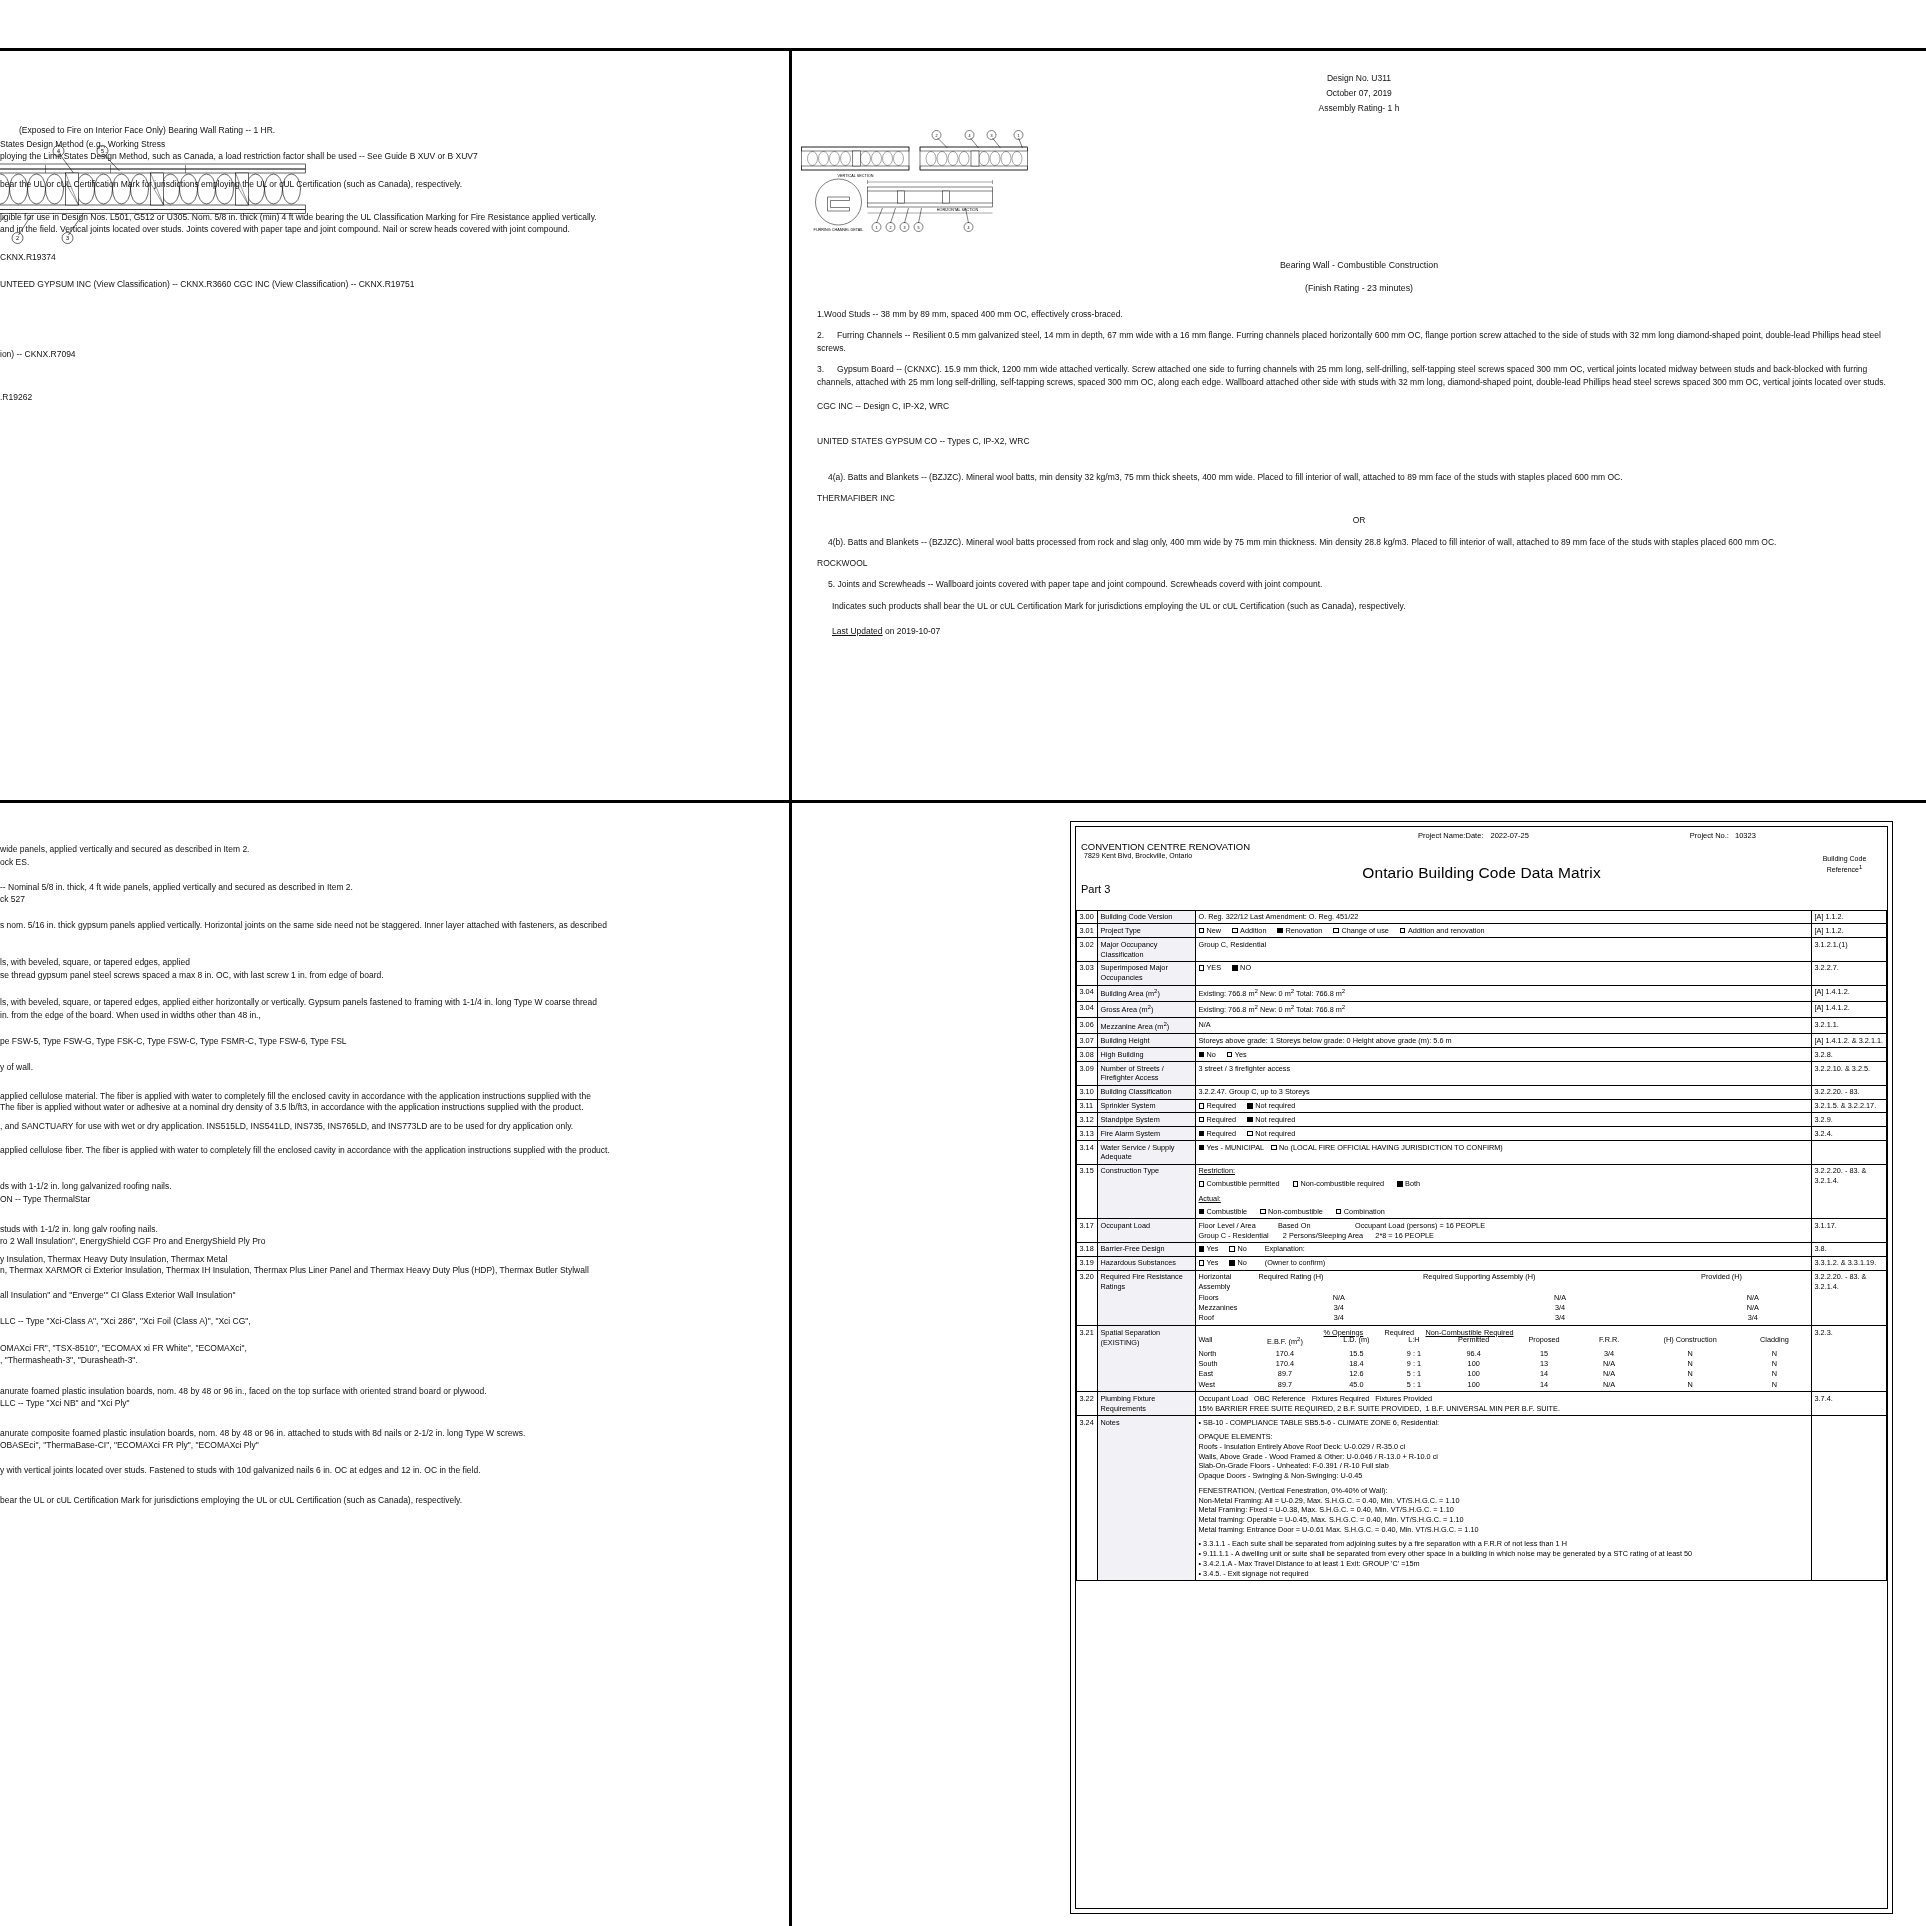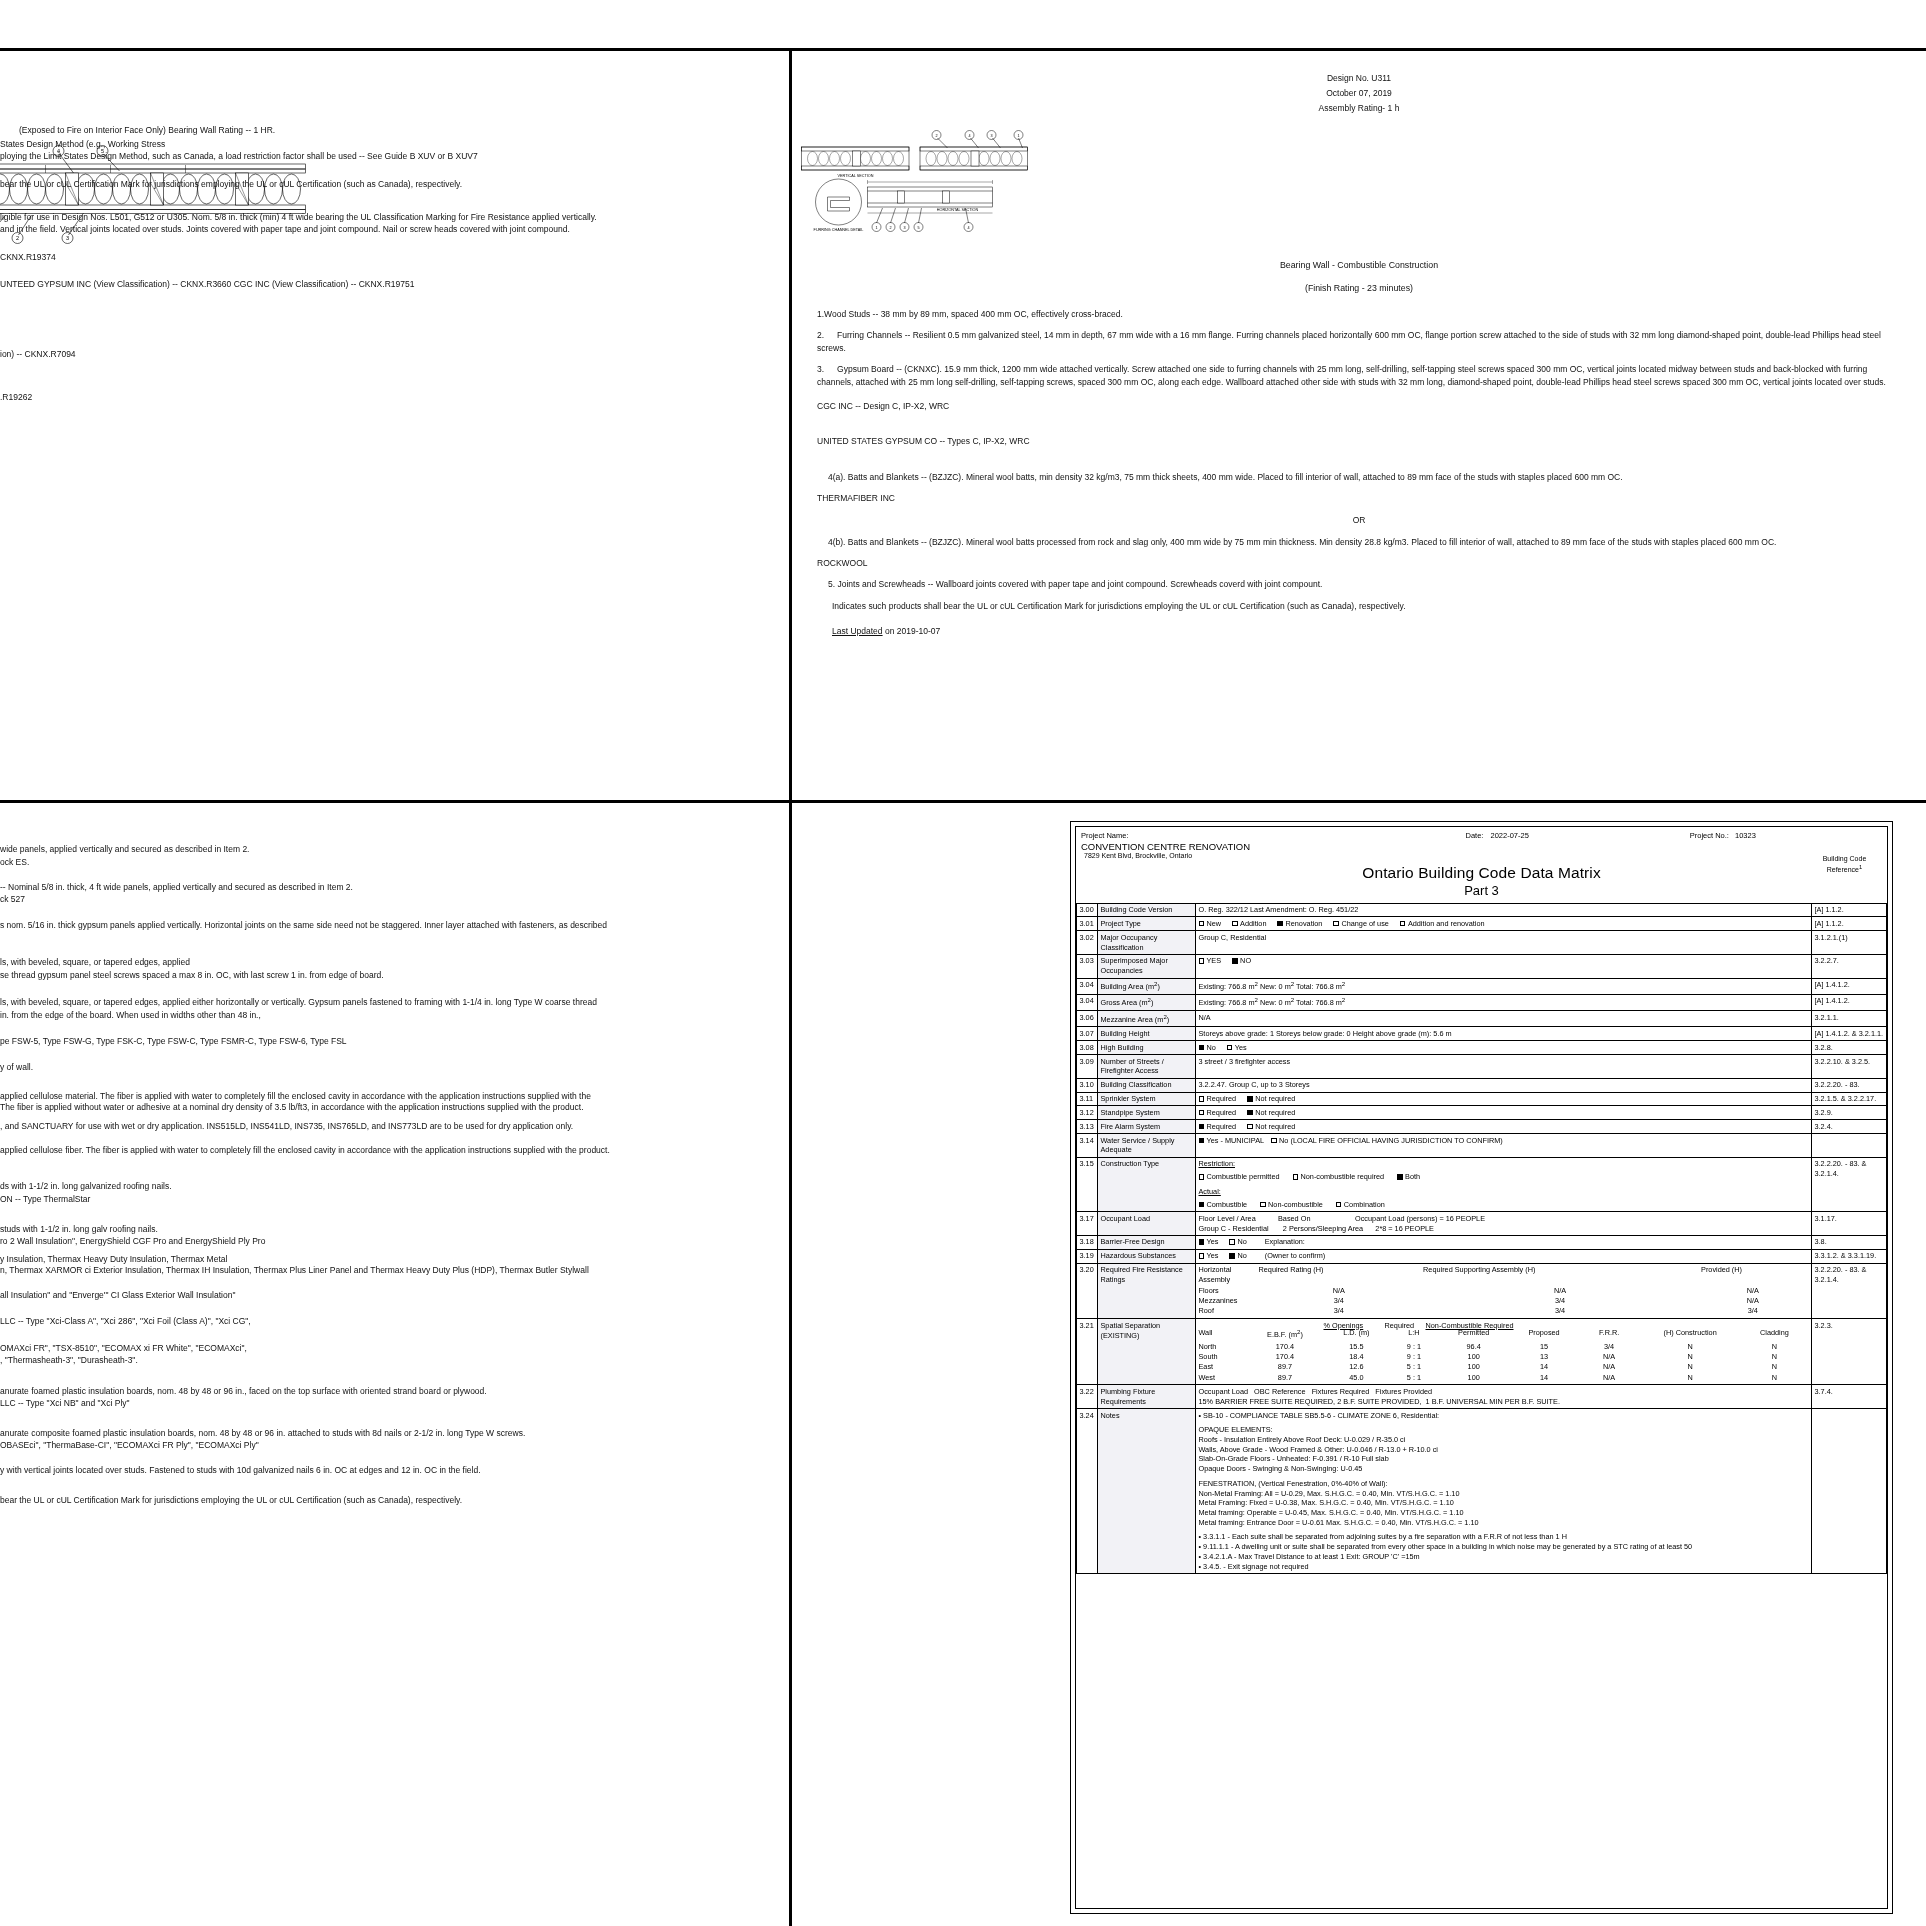--- a/index.html
+++ b/index.html
@@ -49,25 +49,25 @@
   .lb { position:absolute; left:0; top:803px; width:848px; height:1123px; overflow:hidden; }
   .lb .txt { position:absolute; font-size:8.5px; line-height:1.45; color:#111; }
 
   
   .rb { position:absolute; left:792px; top:803px; width:1134px; height:1123px; overflow:hidden; background:#fff; }
   .matrix-outer { position:absolute; left:278px; top:18px; width:823px; height:1093px; border:1.5px solid #000; background:#fff; }
   .matrix-inner { position:absolute; left:4px; top:4px; right:4px; bottom:4px; border:1px solid #000; overflow:hidden; }
 
   .mx-head { position:relative; padding:4px 5px 2px 5px; font-size:7.5px; }
   .mx-head .row1 { display:flex; }
-  .mx-head .pn { width:48%; }
+  .mx-head .pn { width:48%;text-align:right; }
   .mx-head .dt { width:28%; }
   .mx-head .pno { width:24%; }
   .mx-title { text-align:center; font-size:15.5px; margin-top:5px; letter-spacing:0.1px; }
-  .mx-sub { text-align:center; font-size:13px; margin-top:1px; margin-bottom:3px; }
+  .mx-sub { font-size:11px; margin-top:1px; margin-bottom:13px; }
   .bcr { position:absolute; right:5px; top:28px; width:75px; text-align:center; font-size:7px; line-height:1.25; }
 
   table.mx { border-collapse:collapse; width:100%; font-size:7.3px; table-layout:fixed; }
   table.mx td { border:0.5px solid #000; padding:1.5px 2.5px; vertical-align:top; line-height:1.35; }
   td.c-num { width:21px; }
   td.c-lab { width:98px; background:#f2f2f6; }
   td.c-val { }
   td.c-ref { width:75px; }
   .cb { display:inline-block; width:5.5px; height:5.5px; border:0.7px solid #000; margin-right:2.5px; vertical-align:-0.5px; background:#fff; }
   .cb.on { background:#000; }

